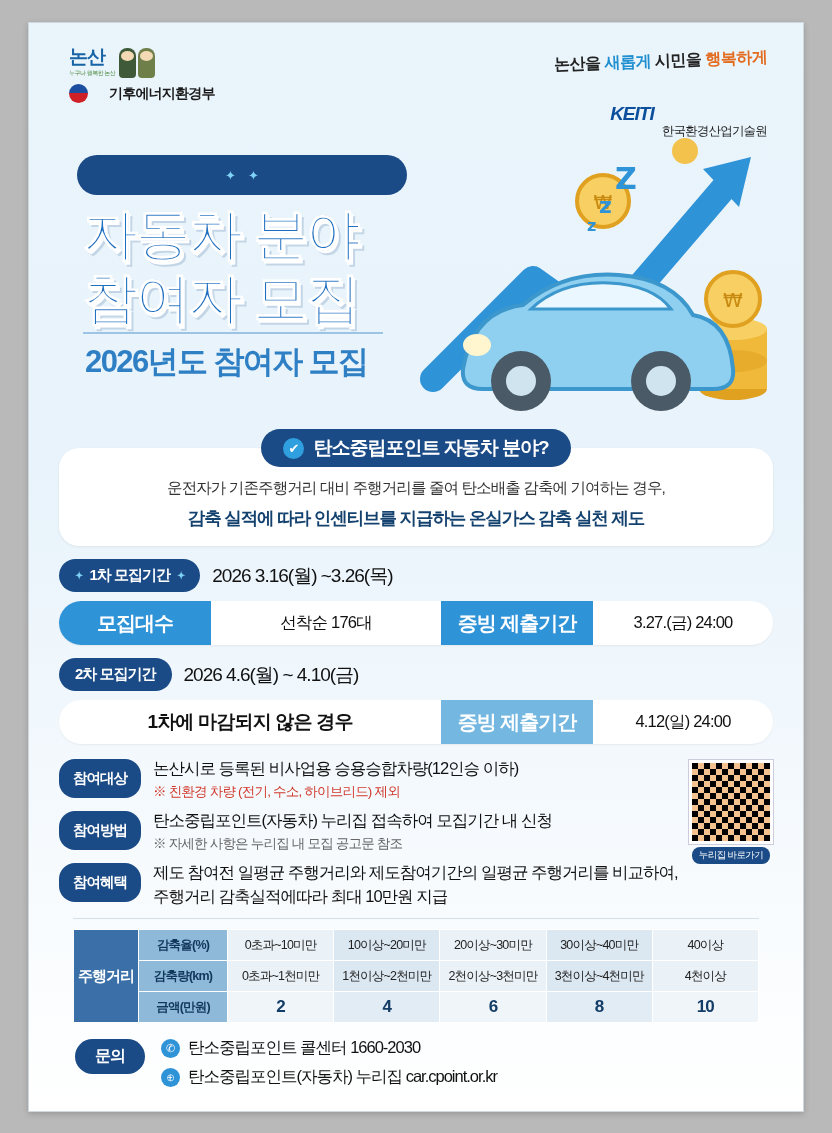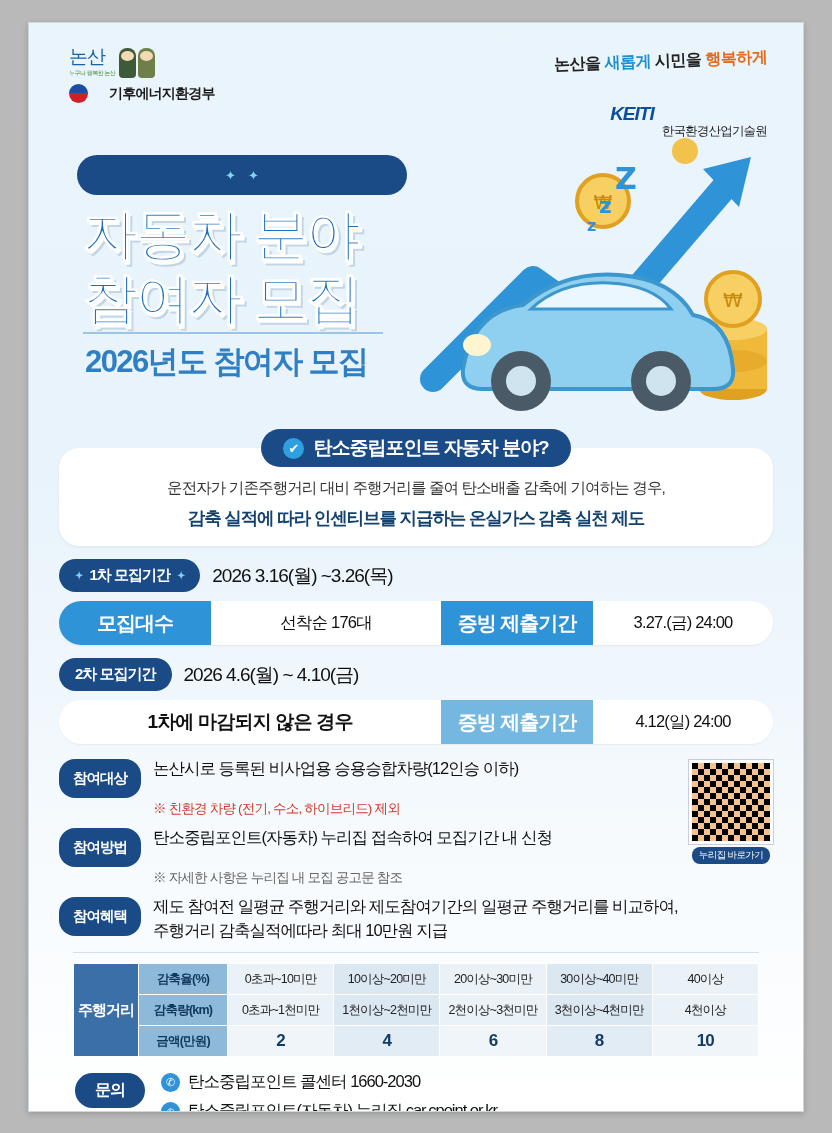--- a/index.html
+++ b/index.html
@@ -40,21 +40,21 @@
     gap: 6px;
   }
   .nonsan-mark {
     display: flex;
     align-items: flex-end;
     gap: 4px;
   }
   .nonsan-text {
     color: #1763a6;
     font-size: 19px;
-    font-weight: normal;
+    font-weight: bold;
     letter-spacing: -1px;
     line-height: 1;
   }
   .nonsan-sub {
     color: #4b8b3b;
     font-size: 6px;
     letter-spacing: -0.5px;
     display: block;
     margin-top: 2px;
   }
@@ -340,21 +340,21 @@
   .info-body .line1 {
     font-size: 16.5px;
     color: #111;
     letter-spacing: -1px;
     font-weight: 500;
   }
   .info-body .note {
     font-size: 13.5px;
     color: #d0392b;
     letter-spacing: -0.8px;
-    margin-top: 20px;
+    margin-top: 3px;
   }
   .info-body .note.gray { color: #666; }
   .info-body .line2 {
     font-size: 16.5px;
     color: #111;
     letter-spacing: -1px;
     font-weight: 500;
     margin-top: 2px;
   }
   .qr-box {

